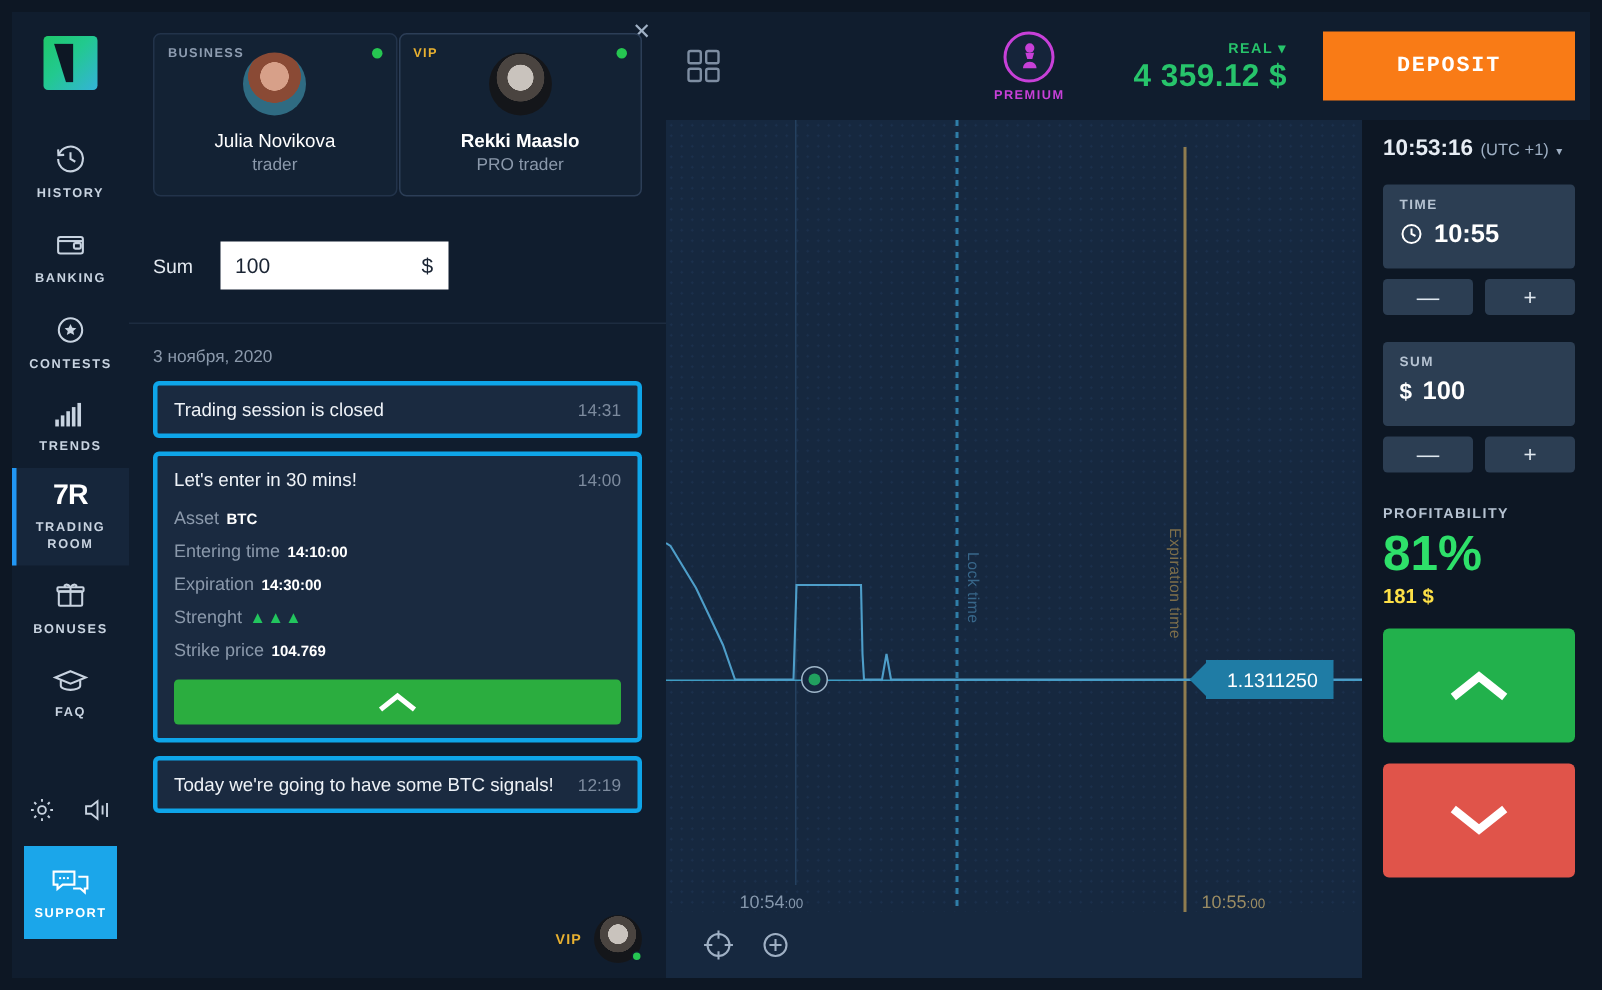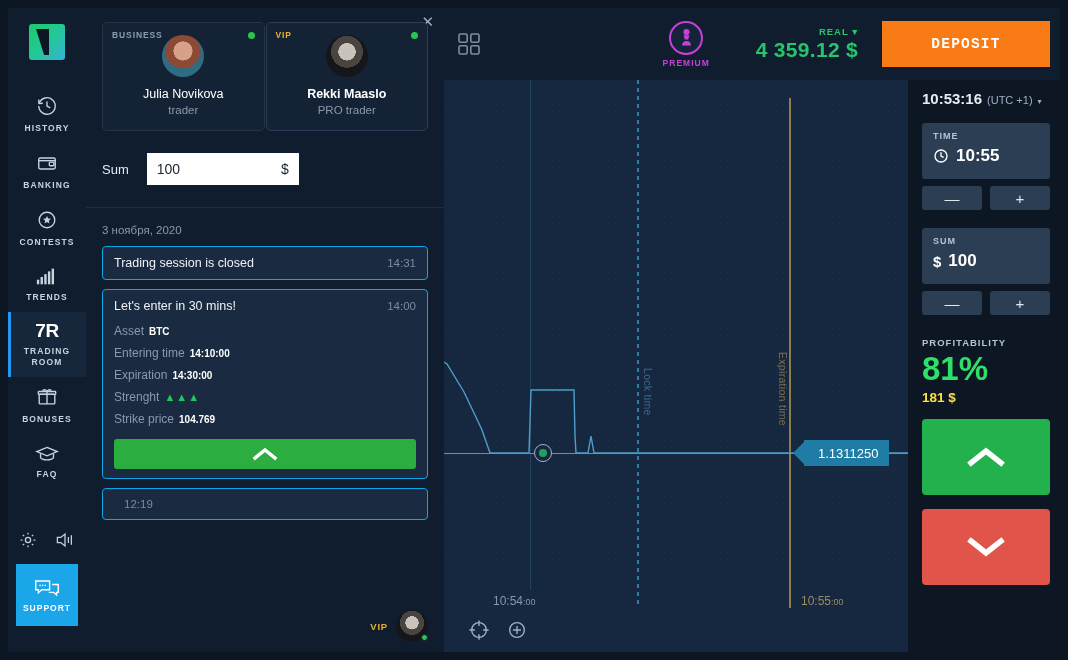--- a/index.html
+++ b/index.html
@@ -79,21 +79,21 @@
     position: absolute; right: 10px; top: 6px;
     color: #9fb0c4; font-size: 15px; cursor: pointer;
     line-height: 1;
   }
   .troom-title {
     margin: 22px 0 0 16px;
     font-size: 10.5px; font-weight: bold; letter-spacing: 1.4px;
     color: #ffffff;
   }
   .traders {
-    display: flex; gap: 1px; margin: 14px 16px 0 16px;
+    display: flex; gap: 1px; margin: 14px 16px 8px 16px;
   }
   .tcard {
     flex: 1; background: #132234;
     border: 1px solid #22334a; border-radius: 5px;
     padding: 8px 8px 12px 8px; position: relative;
     text-align: center; cursor: pointer;
   }
   .tcard.vip { border-color: #2c3e57; }
   .tcard-tag {
     position: absolute; left: 9px; top: 7px;
@@ -133,21 +133,21 @@
   }
 
   
   .chat {
     flex: 1; overflow: hidden;
     padding: 16px 16px 0 16px;
     display: flex; flex-direction: column; gap: 9px;
   }
   .chat-date { font-size: 11.5px; color: #8b99ab; margin-bottom: 1px; }
   .msg {
-    background: #1a2a40; border: 1px solid #0ea5e9;
+    background: #1a2a40; border: 3px solid #0ea5e9;
     border-radius: 4px; padding: 9px 11px;
   }
   .msg-head {
     display: flex; justify-content: space-between; align-items: baseline;
   }
   .msg-text { font-size: 12.5px; color: #eef2f7; }
   .msg-time { font-size: 11.5px; color: #7d8b9e; margin-left: 10px; }
   .sig-rows { margin-top: 11px; display: flex; flex-direction: column; gap: 8px; }
   .sig-row { font-size: 12px; color: #8b99ab; }
   .sig-row b { color: #fff; margin-left: 5px; font-size: 10px; }
@@ -512,20 +512,21 @@
         </div>
         <div class="sig-btn">
           <svg width="26" height="14" viewBox="0 0 26 14">
             <polyline points="3,11 13,3 23,11" fill="none" stroke="#fff" stroke-width="3.4" stroke-linecap="square"></polyline>
           </svg>
         </div>
       </div>
 
       <div class="msg">
         <div class="msg-inline">
+          <div class="msg-text">Today we're going to have some BTC signals!</div>
           <div class="msg-time">12:19</div>
         </div>
       </div>
     </div>
 
     <div class="chat-foot">
       <div class="foot-vip">VIP</div>
       <div class="foot-av">
           <div class="dot"></div>
         </div>

